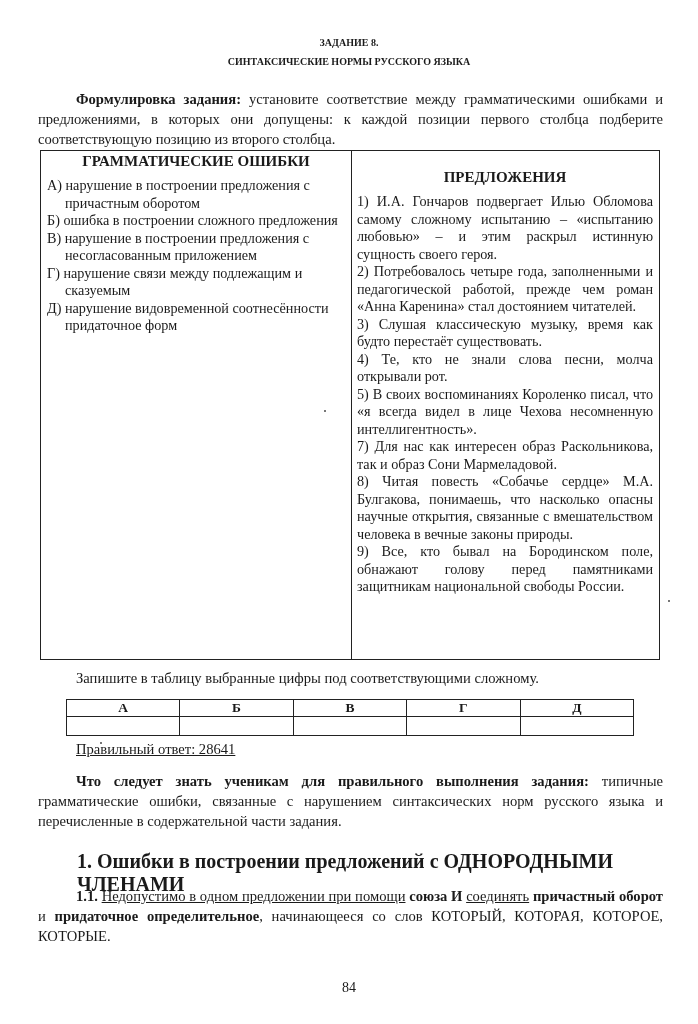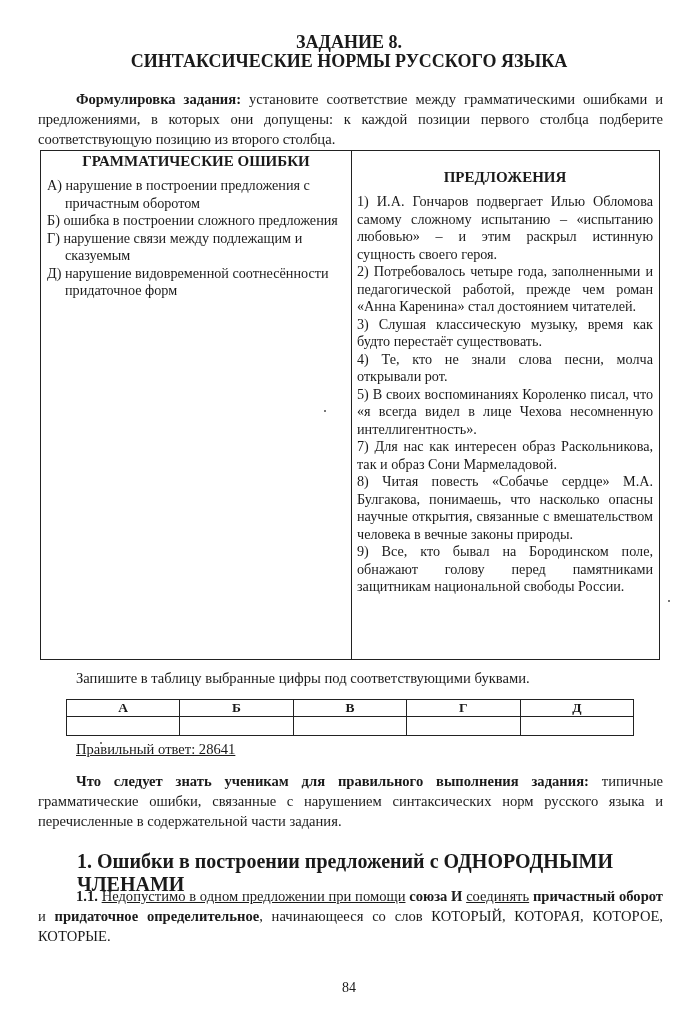--- a/index.html
+++ b/index.html
@@ -4,21 +4,21 @@
 <style>
   html, body { margin: 0; padding: 0; background: #fff; }
   body {
     width: 698px; height: 1024px; position: relative; overflow: hidden;
     font-family: "Liberation Serif", "DejaVu Serif", serif;
     color: #1a1a1a; font-size: 14.6px;
   }
   .page { position: absolute; left: 0; top: 0; width: 698px; height: 1024px; }
   .title {
     position: absolute; left: 0; width: 698px; text-align: center;
-    font-weight: bold; font-size: 18px; line-height: 19px;
+    font-weight: bold; font-size: 10px; line-height: 19px;
   }
   .title1 { top: 33px; }
   .title2 { top: 52px; }
   .para {
     position: absolute; left: 38px; width: 625px;
     text-align: justify; line-height: 20px; font-size: 14.6px;
   }
   .indent { text-indent: 38px; }
   .b { font-weight: bold; }
   .u { text-decoration: underline; }
@@ -72,41 +72,42 @@
   </div>
 
   <div class="match-table">
     <div class="col-divider"></div>
 
     <div class="col-left">
       <div class="col-head">ГРАММАТИЧЕСКИЕ ОШИБКИ</div>
       <div class="err-list">
         <div class="err-item">А) нарушение в построении предложения с причастным оборотом</div>
         <div class="err-item">Б) ошибка в построении сложного предложения</div>
+        <div class="err-item">В) нарушение в построении предложения с несогласованным приложением</div>
         <div class="err-item">Г) нарушение связи между подлежащим и сказуемым</div>
         <div class="err-item">Д) нарушение видовременной соотнесённости придаточное форм</div>
       </div>
     </div>
 
     <div class="col-right">
       <div class="col-head">ПРЕДЛОЖЕНИЯ</div>
       <div class="sent-list">
         <div class="sent-item">1) И.А. Гончаров подвергает Илью Обломова самому сложному испытанию – «испытанию любовью» – и этим раскрыл истинную сущность своего героя.</div>
         <div class="sent-item">2) Потребовалось четыре года, заполненными и педагогической работой, прежде чем роман «Анна Каренина» стал достоянием читателей.</div>
         <div class="sent-item">3) Слушая классическую музыку, время как будто перестаёт существовать.</div>
         <div class="sent-item">4) Те, кто не знали слова песни, молча открывали рот.</div>
         <div class="sent-item">5) В своих воспоминаниях Короленко писал, что «я всегда видел в лице Чехова несомненную интеллигентность».</div>
         <div class="sent-item">7) Для нас как интересен образ Раскольникова, так и образ Сони Мармеладовой.</div>
         <div class="sent-item">8) Читая повесть «Собачье сердце» М.А. Булгакова, понимаешь, что насколько опасны научные открытия, связанные с вмешательством человека в вечные законы природы.</div>
         <div class="sent-item">9) Все, кто бывал на Бородинском поле, обнажают голову перед памятниками защитникам национальной свободы России.</div>
       </div>
     </div>
   </div>
 
-  <div class="para" style="top:668px; left:76px; width:600px;">Запишите в таблицу выбранные цифры под соответствующими буквами.</div>
+  <div class="para" style="top:668px; left:76px; width:600px;">Запишите в таблицу выбранные цифры под соответствующими сложному.</div>
 
   <table class="answer-table">
     <tbody>
         <tr class="heads">
       <td>А</td>
       <td>Б</td>
       <td>В</td>
       <td>Г</td>
       <td>Д</td>
     </tr>

